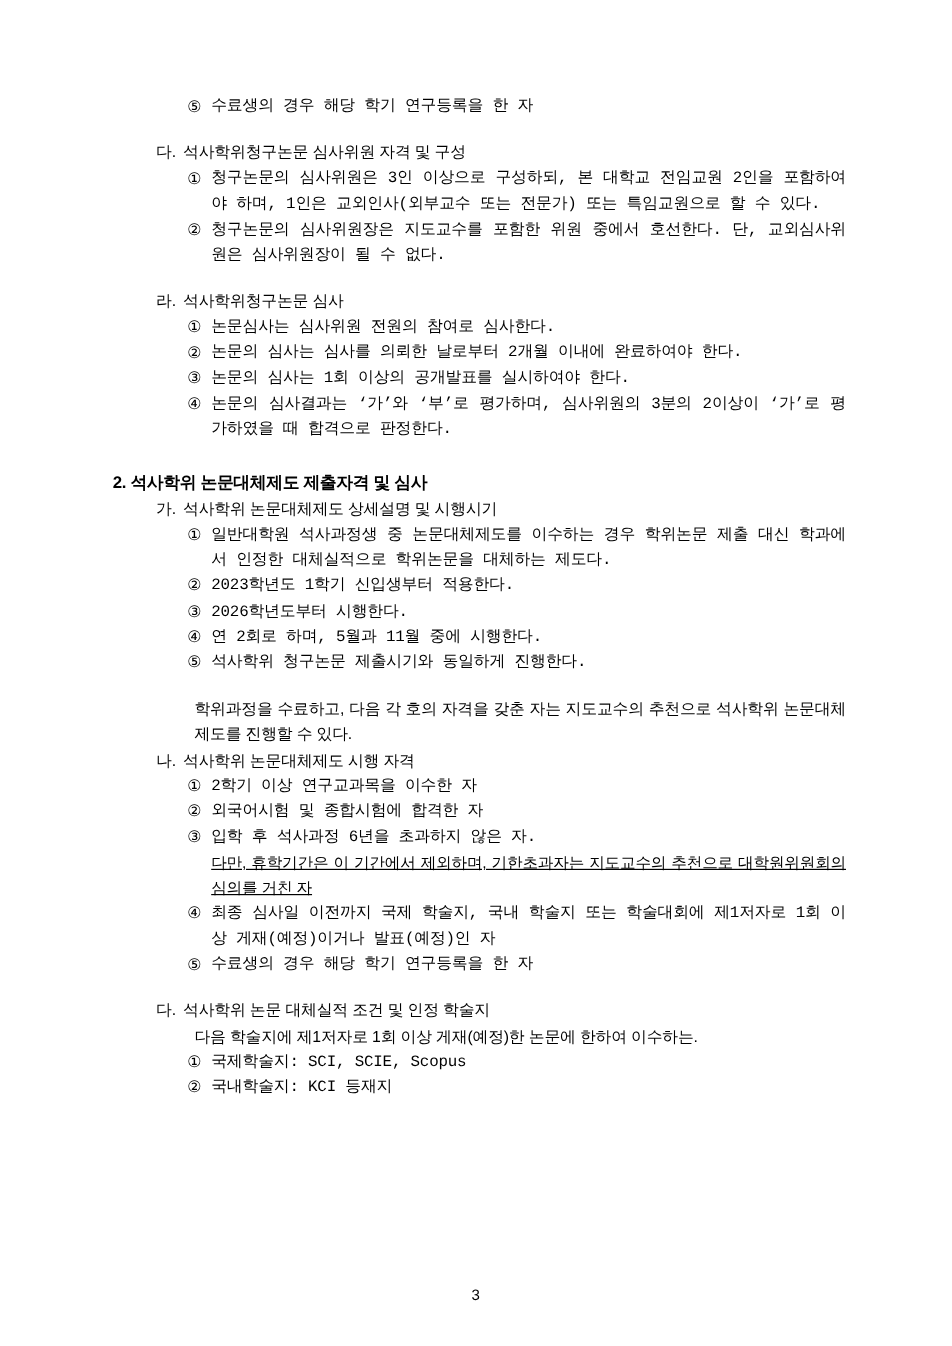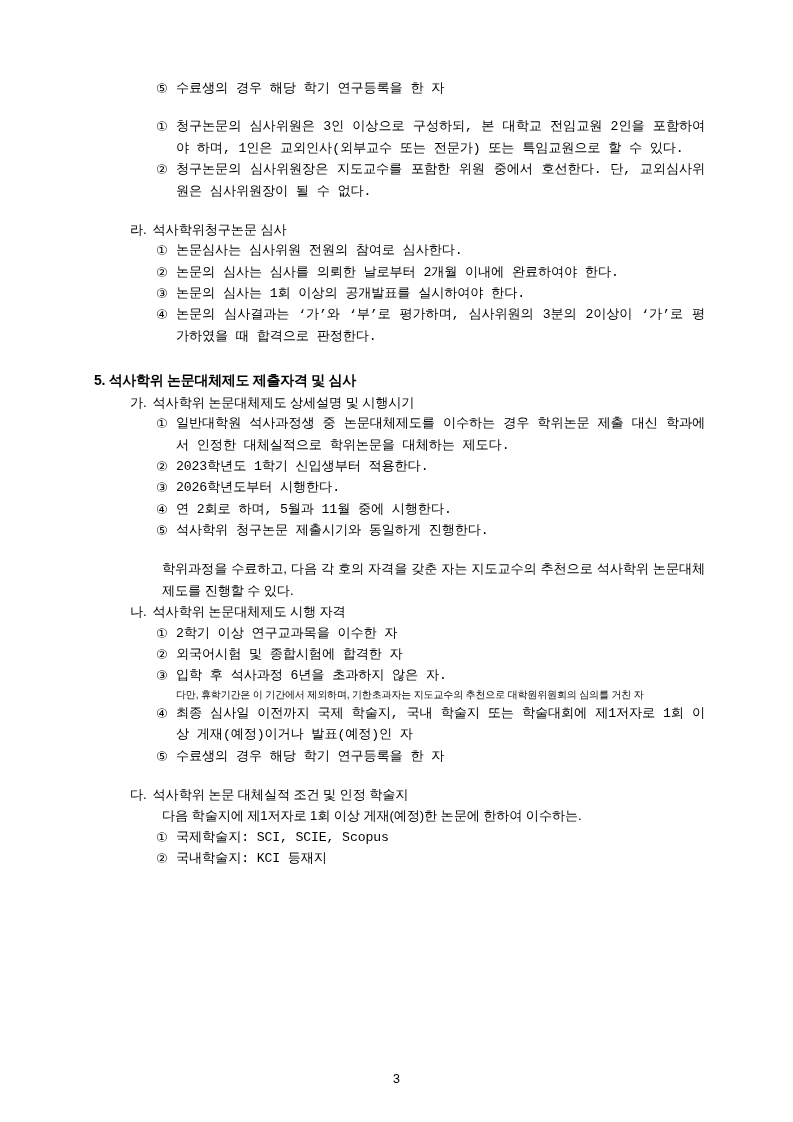--- a/index.html
+++ b/index.html
@@ -65,22 +65,23 @@
   }
 
   
   .lv1p {
     margin-left: 50px;
     font-size: 13.2px;
     text-align: justify;
   }
   .lv2p {
     margin-left: 64px;
-    font-size: 10px;
+    font-size: 13px;
     text-align: justify;
+    text-decoration: underline;
   }
 
   .pagenum {
     position: absolute;
     bottom: 36px;
     left: 0;
     width: 793px;
     text-align: center;
     font-size: 12.5px;
   }
@@ -88,20 +89,21 @@
 </head>
 <body>
 
 <div class="page">
   <div class="doc" id="doc-body">
       <div class="blk lv2">
         <span class="mark">⑤</span>
         <span class="txt">수료생의 경우 해당  학기  연구등록을  한  자</span>
       </div>
       <div class="gap-md"></div>
+      <div class="blk lv1"><span class="lbl">다.</span><span>석사학위청구논문  심사위원  자격  및  구성</span></div>
       <div class="blk lv2">
         <span class="mark">①</span>
         <span class="txt">청구논문의  심사위원은  3인  이상으로  구성하되,  본  대학교  전임교원  2인을  포함하여야  하며, 1인은  교외인사(외부교수  또는  전문가)  또는  특임교원으로  할  수  있다.</span>
       </div>
       <div class="blk lv2">
         <span class="mark">②</span>
         <span class="txt">청구논문의  심사위원장은  지도교수를  포함한  위원  중에서  호선한다.  단,  교외심사위원은  심사위원장이  될  수  없다.</span>
       </div>
       <div class="gap-md"></div>
       <div class="blk lv1"><span class="lbl">라.</span><span>석사학위청구논문  심사</span></div>
@@ -115,21 +117,21 @@
       </div>
       <div class="blk lv2">
         <span class="mark">③</span>
         <span class="txt">논문의  심사는  1회  이상의  공개발표를  실시하여야  한다.</span>
       </div>
       <div class="blk lv2">
         <span class="mark">④</span>
         <span class="txt">논문의  심사결과는 ‘가’와 ‘부’로  평가하며,  심사위원의  3분의 2이상이 ‘가’로  평가하였을  때  합격으로  판정한다.</span>
       </div>
       <div class="gap-lg"></div>
-      <div class="blk h-num">5.  석사학위  논문대체제도  제출자격  및  심사</div>
+      <div class="blk h-num">2.  석사학위  논문대체제도  제출자격  및  심사</div>
       <div class="blk lv1"><span class="lbl">가.</span><span>석사학위  논문대체제도  상세설명  및  시행시기</span></div>
       <div class="blk lv2">
         <span class="mark">①</span>
         <span class="txt">일반대학원  석사과정생  중  논문대체제도를  이수하는  경우  학위논문  제출  대신  학과에서  인정한  대체실적으로  학위논문을  대체하는  제도다.</span>
       </div>
       <div class="blk lv2">
         <span class="mark">②</span>
         <span class="txt">2023학년도  1학기  신입생부터  적용한다.</span>
       </div>
       <div class="blk lv2">

